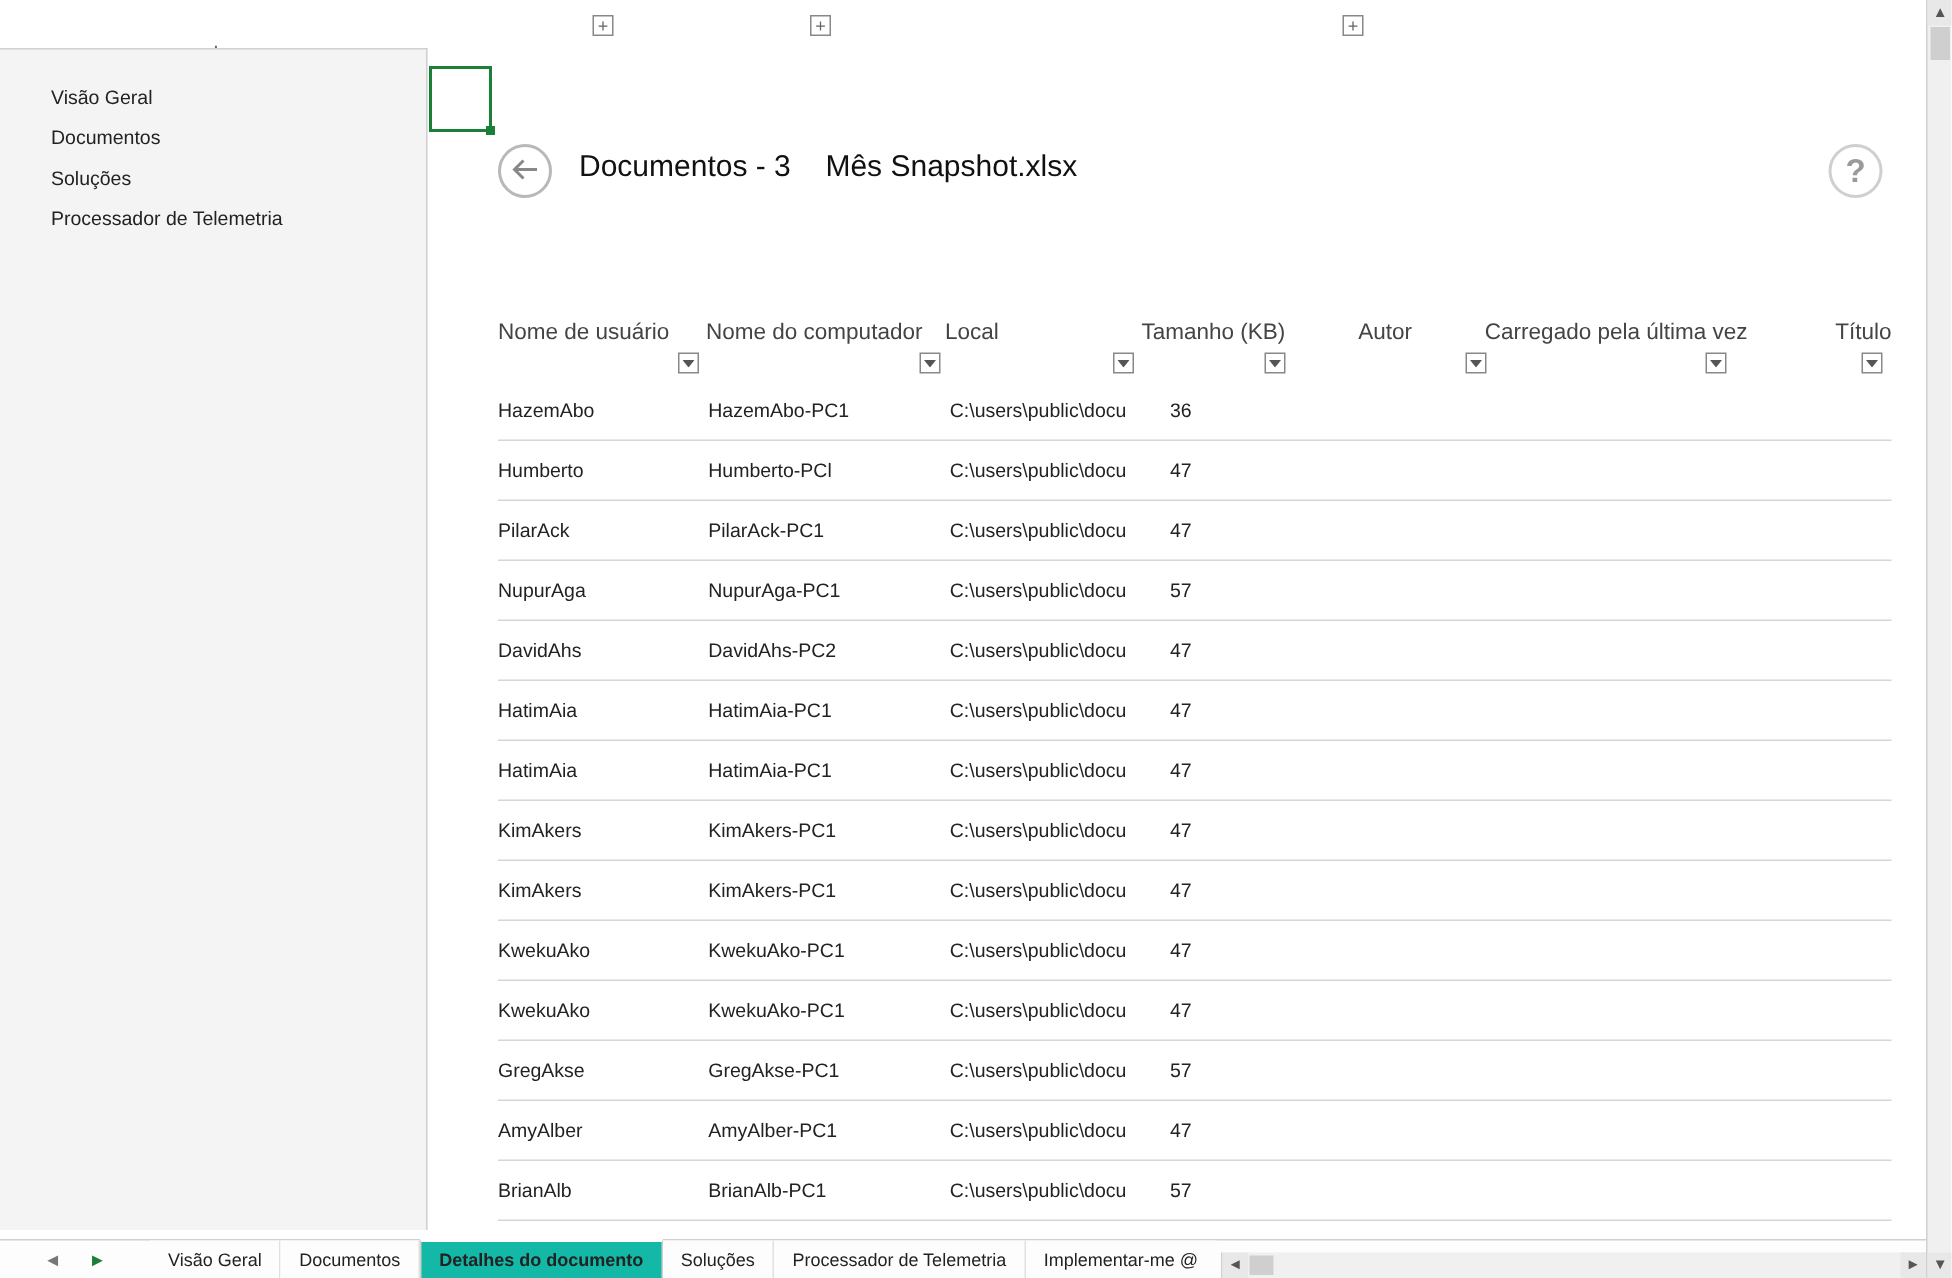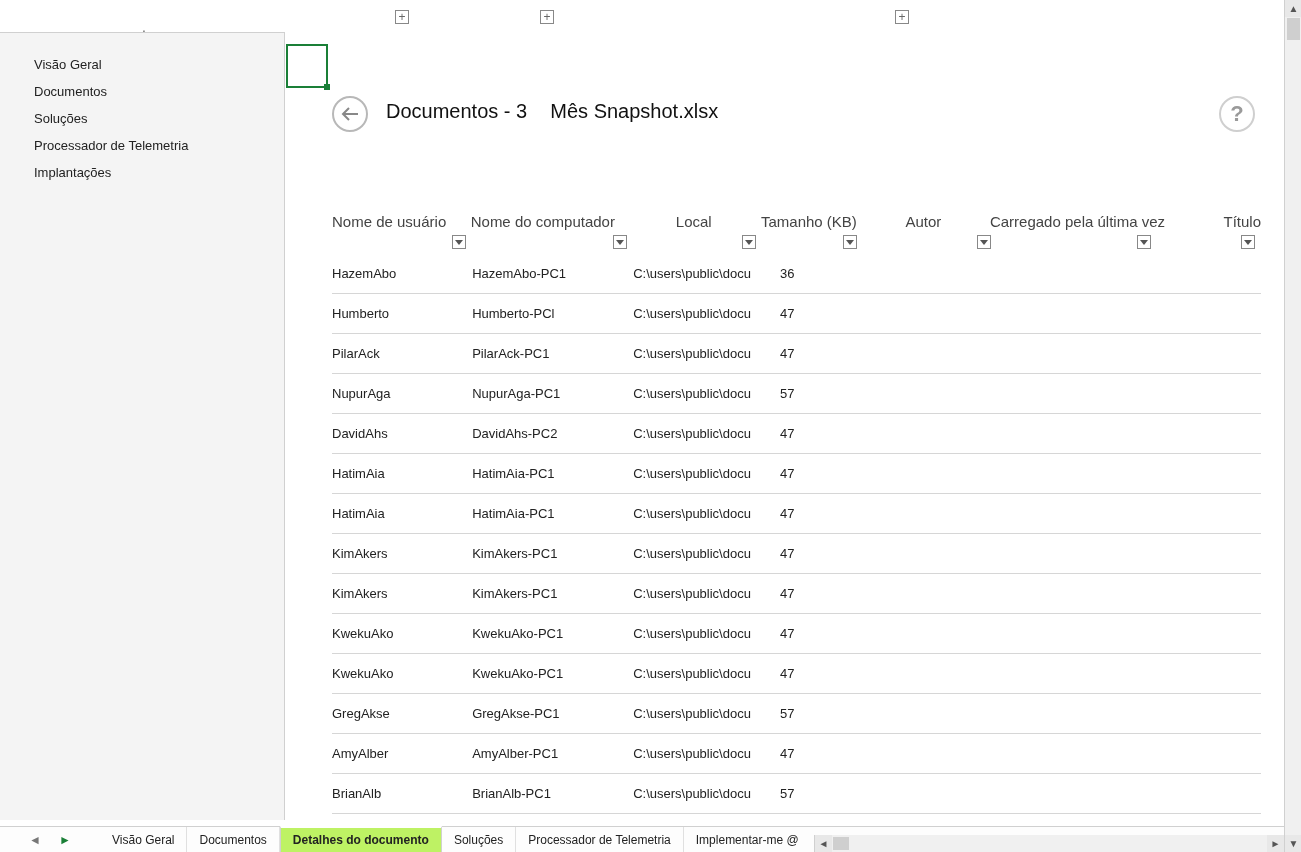--- a/index.html
+++ b/index.html
@@ -32,21 +32,21 @@
   .helpbtn { position:absolute; right:46px; top:96px; width:36px; height:36px; border:2px solid #cfcfcf; border-radius:50%; display:flex; align-items:center; justify-content:center; color:#9a9a9a; font-size:22px; font-weight:600; cursor:pointer; }
   .title { position:absolute; left:386px; top:100px; font-size:20px; color:#111; }
   .title .sp { display:inline-block; width:12px; }
 
   
   .tblwrap { position:absolute; left:332px; top:206px; right:40px; }
   .hdrrow { display:flex; align-items:flex-end; height:24px; position:relative; }
   .hdrcell { position:relative; font-size:15px; color:#444; white-space:nowrap; }
   .c0 { width:148px; } .c0 .lbl { text-align:left; }
   .c1 { width:170px; } .c1 .lbl { text-align:right; }
-  .c2 { width:136px; } .c2 .lbl { text-align:center; display:block; }
+  .c2 { width:136px; } .c2 .lbl { text-align:left; display:block; }
   .c3 { width:106px; text-align:right; }
   .c4 { width:142px; text-align:center; }
   .c5 { width:168px; text-align:right; }
   .c6 { width:110px; text-align:right; }
 
   .filterrow { display:flex; height:18px; margin-top:4px; }
   .fcell { position:relative; }
   .f0{width:148px;} .f1{width:170px;} .f2{width:136px;} .f3{width:106px;} .f4{width:142px;} .f5{width:168px;} .f6{width:110px;}
   .drop { position:absolute; right:6px; top:1px; width:14px; height:14px; border:1px solid #888; background:#fff; display:flex; align-items:center; justify-content:center; cursor:pointer; }
   .drop svg { width:8px; height:5px; }
@@ -56,21 +56,21 @@
   .d0{width:148px;} .d1{width:170px;} .d2{width:136px;} .d3{width:106px; text-align:left; padding-left:18px;} .d4{width:142px;} .d5{width:168px;} .d6{width:110px;}
 
   .table-body { position:absolute; left:332px; top:254px; right:40px; bottom:0; }
 
   
   .bottom { position:absolute; left:0; bottom:0; right:17px; height:26px; background:#fdfdfd; border-top:1px solid #d0d0d0; display:flex; align-items:stretch; font-size:12px;}
   .navarrows { display:flex; align-items:center; width:100px; justify-content:center; gap:18px; color:#777; }
   .navarrows span { cursor:pointer; }
   .navarrows .g { color:#1a7f37; }
   .tab { padding:0 12px; display:flex; align-items:center; border-right:1px solid #e0e0e0; cursor:pointer; background:#fdfdfd; white-space:nowrap; }
-  .tab.active { background:#bef264; font-weight:600; border-top:2px solid #fff; border-left:1px solid #d0d0d0; border-right:1px solid #d0d0d0; margin-top:-1px;}
+  .tab.active { background:#14b8a6; font-weight:600; border-top:2px solid #fff; border-left:1px solid #d0d0d0; border-right:1px solid #d0d0d0; margin-top:-1px;}
   .tabspacer { flex:0 0 auto; border-right:none; }
   .hscroll { position:absolute; right:0; bottom:0; width:470px; height:17px; background:#f0f0f0; border-left:1px solid #d0d0d0; }
   .hscroll .ha { position:absolute; top:0; width:17px; height:17px; background:#e8e8e8; display:flex; align-items:center; justify-content:center; font-size:10px; color:#555;}
   .hscroll .ha.l{left:0;} .hscroll .ha.r{right:0;}
   .hscroll .ht { position:absolute; left:18px; top:2px; width:16px; height:13px; background:#cfcfcf; }
 
 </style>
 </head>
 <body>
 
@@ -79,21 +79,20 @@
   <div class="group-btn gb1">+</div>
   <div class="group-btn gb2">+</div>
   <div class="group-btn gb3">+</div>
 
   <div class="sidebar">
     <div class="dot">.</div>
     <div class="item"><span>Visão Geral</span></div>
     <div class="item"><span>Documentos</span></div>
     <div class="item"><span>Soluções</span></div>
     <div class="item"><span>Processador de Telemetria</span></div>
-    <div class="item"><span>Implantações</span></div>
   </div>
 
   <div class="selcell"></div>
 
   <div class="backbtn">
     <span>
       <svg width="18" height="14" viewBox="0 0 18 14">
           <path d="M8 1 L2 7 L8 13 M2 7 H17" fill="none" stroke="#888" stroke-width="2"></path>
         </svg>
     </span>

